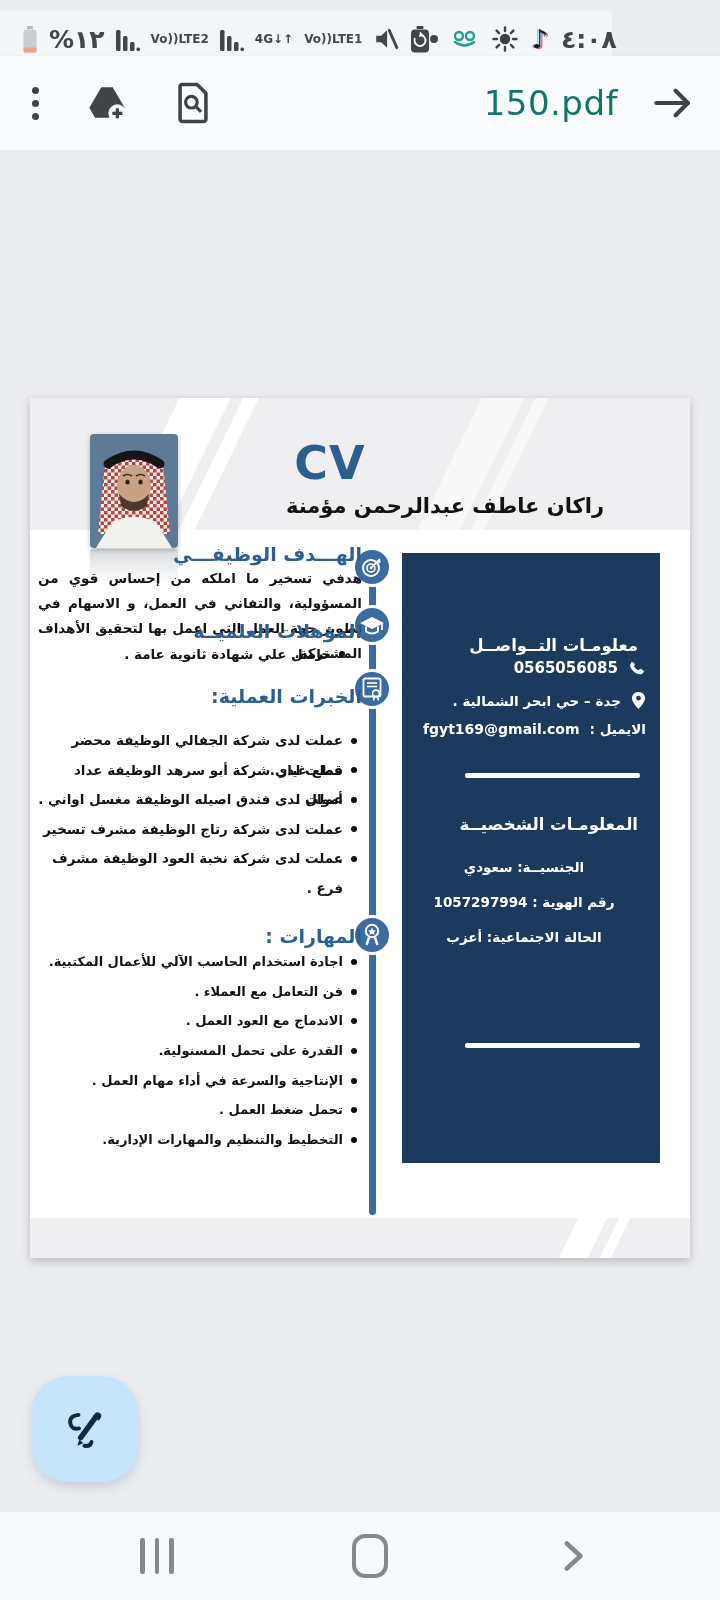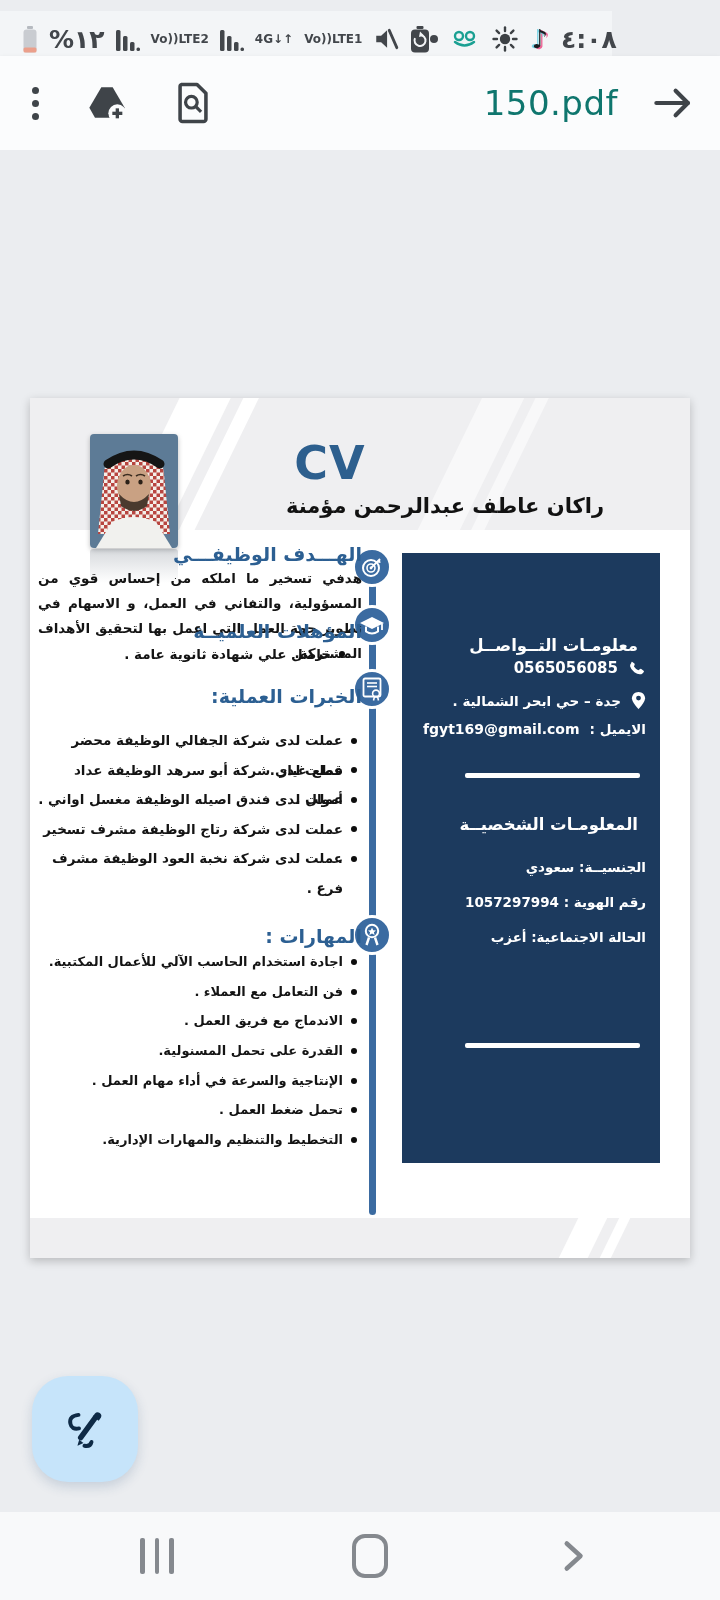--- a/index.html
+++ b/index.html
@@ -64,21 +64,21 @@
   .exp-list .li { height:29.5px; line-height:29.5px; font-size:13.5px; }
   .skl-list .li { height:29.7px; line-height:29.7px; font-size:13px; }
 
   
   .navy { position:absolute; left:372px; top:155px; width:258px; height:610px; background:#1c3a5e;
     direction:rtl; color:#ffffff; }
   .nv-title { position:absolute; right:0; width:100%; padding-right:22px; text-align:right;
     font-size:16.5px; font-weight:700; letter-spacing:.3px; }
   .nv-row { position:absolute; right:0; width:100%; padding-right:14px; display:flex; align-items:center;
     gap:10px; font-weight:700; }
-  .nv-plain { position:absolute; right:0; width:100%; padding-right:14px; text-align:right;
+  .nv-plain { position:absolute; right:0; width:100%; padding-right:14px; text-align:center;
     font-size:13.5px; font-weight:700; }
   .nv-div { position:absolute; right:20px; width:175px; height:4.5px; background:#ffffff; border-radius:2px; }
 
   
   .fab { position:absolute; left:32px; top:1376px; width:106px; height:106px; border-radius:36px;
     background:#c6e4fa; display:flex; align-items:center; justify-content:center;
     box-shadow:0 5px 12px rgba(40,80,120,.18); }
 
   
   .nav-bar { position:absolute; top:1512px; left:0; width:720px; height:88px; background:#f8f9fa;
@@ -270,21 +270,21 @@
         <div class="li">عملت لدى شركة أبو سرهد الوظيفة عداد أموال .</div>
         <div class="li">عملت لدى فندق اصيله الوظيفة مغسل اواني .</div>
         <div class="li">عملت لدى شركة رتاج الوظيفة مشرف تسخير .</div>
         <div class="li">عملت لدى شركة نخبة العود الوظيفة مشرف فرع .</div>
       </div>
 
       <div class="ltitle" style="top:527px;">المهارات :</div>
       <div class="lbody skl-list" style="top:549px; width:322px;">
         <div class="li">اجادة استخدام الحاسب الآلي للأعمال المكتبية.</div>
         <div class="li">فن التعامل مع العملاء .</div>
-        <div class="li">الاندماج مع فريق العمل .</div>
+        <div class="li">الاندماج مع العود العمل .</div>
         <div class="li">القدرة على تحمل المسنولية.</div>
         <div class="li">الإنتاجية والسرعة في أداء مهام العمل .</div>
         <div class="li">تحمل ضغط العمل .</div>
         <div class="li">التخطيط والتنظيم والمهارات الإدارية.</div>
       </div>
 
       <div class="navy">
         <div class="nv-title" style="top:60px;margin-top:23px;">معلومـات التــواصــل</div>
 
         <div class="nv-row" style="top:106px;">

